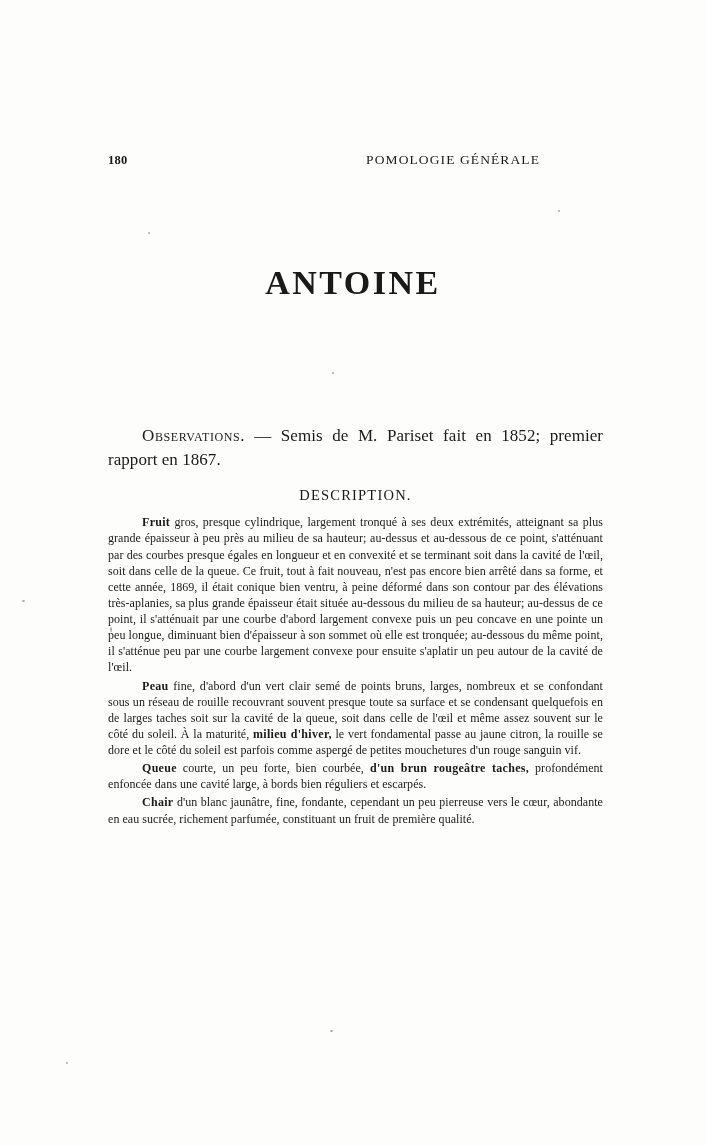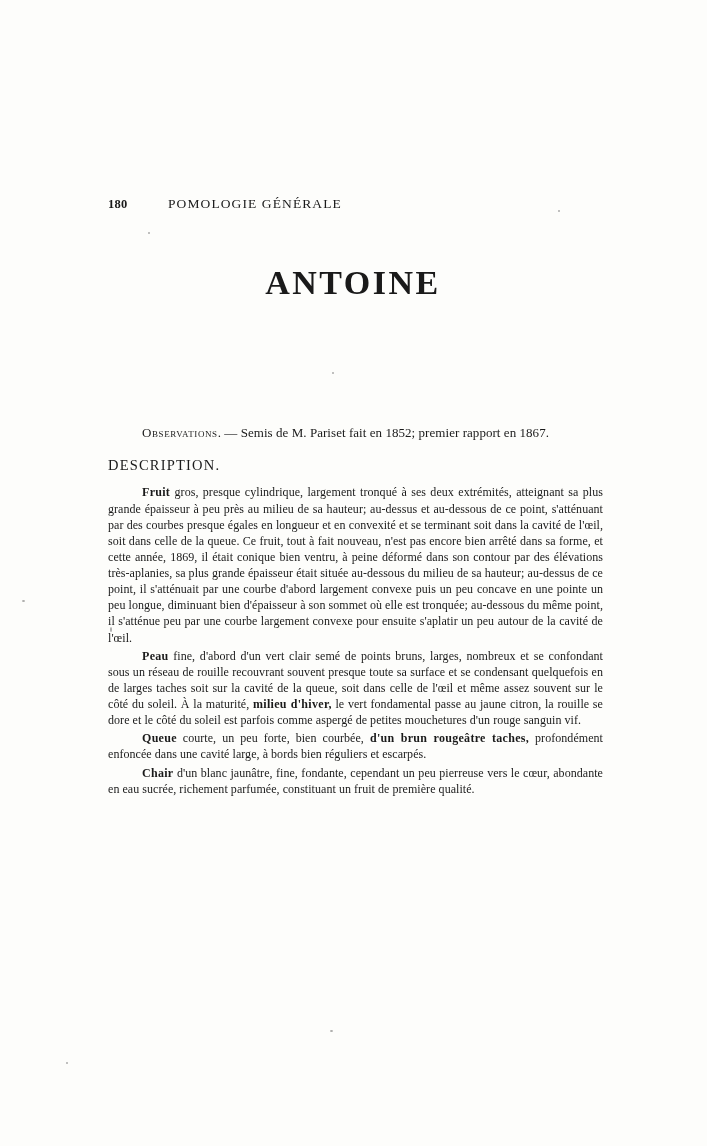--- a/index.html
+++ b/index.html
@@ -31,26 +31,25 @@
   }
   .folio {
     font-family: "Liberation Serif", serif;
     font-weight: bold;
     font-size: 12.5px;
     letter-spacing: 0.2px;
     width: 60px;
   }
   .head-title {
     flex: 1;
-    text-align: left;
+    text-align: right;
     font-size: 13.5px;
     letter-spacing: 1.1px;
     padding-right: 58px;
     white-space: nowrap;
-    margin-top: 44px;
   }
   .title-block {
     position: absolute;
     left: 108px;
     top: 265px;
     width: 490px;
     text-align: center;
   }
   .main-title {
     font-size: 34px;
@@ -86,29 +85,29 @@
   p.para {
     margin: 0;
     font-size: 12px;
     line-height: 1.345;
     text-align: justify;
     text-indent: 34px;
     letter-spacing: 0.05px;
   }
   p.observations {
     margin-bottom: 15px;
-    font-size: 13px;
+    font-size: 17px;
     line-height: 1.42;
   }
   .smallcaps {
     font-variant: small-caps;
     letter-spacing: 0.6px;
   }
   .desc-head {
-    text-align: left;
+    text-align: center;
     font-size: 14.5px;
     letter-spacing: 1.2px;
     margin: 14px 0 10px 0;
   }
   .lead {
     font-weight: bold;
     letter-spacing: 0.3px;
   }
   p.body-para {
     margin: 0 0 0 0;

